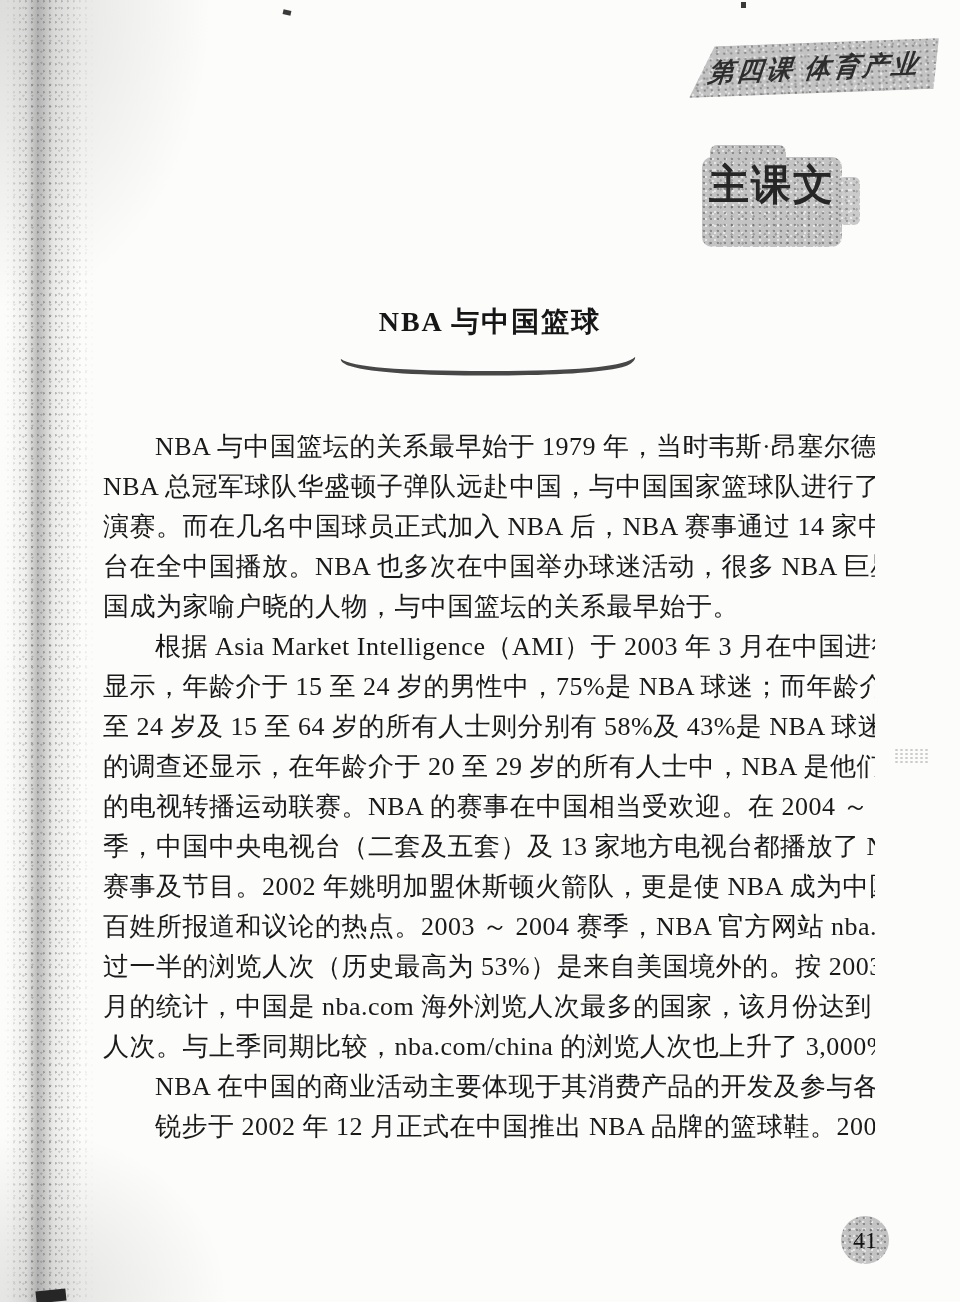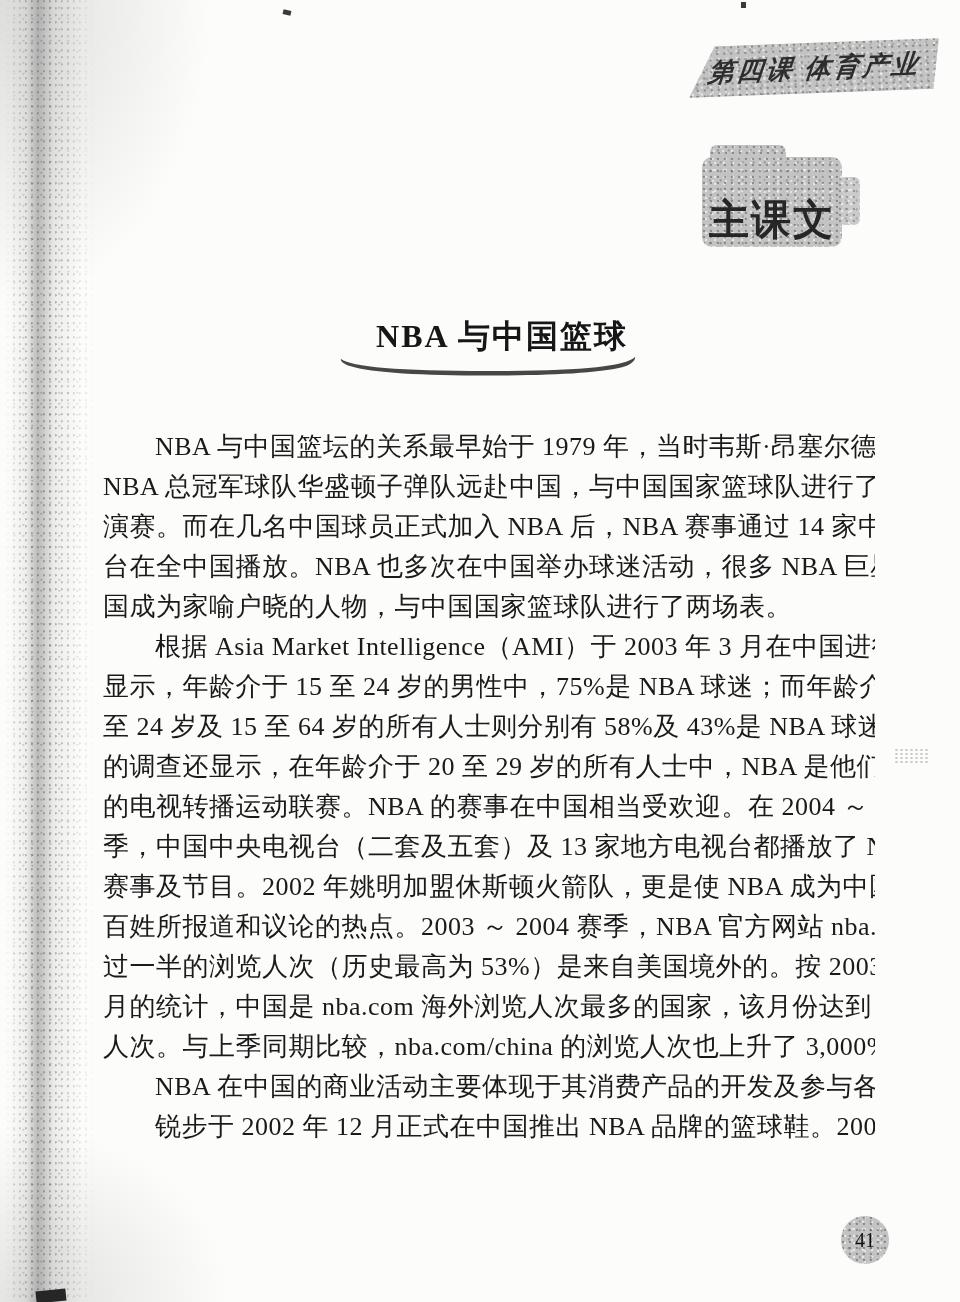--- a/index.html
+++ b/index.html
@@ -50,44 +50,44 @@
     display:flex;align-items:center;justify-content:center;
   }
   .header-band .label{
     font-style:italic;font-weight:bold;font-size:26px;letter-spacing:3px;
     color:#2d2d2d;transform:skewX(-8deg);white-space:nowrap;
   }
   
   .tabbox{position:absolute;left:700px;top:145px;width:162px;height:102px;}
   .tab-ear{position:absolute;left:10px;top:0;width:76px;height:28px;border-radius:7px 7px 0 0;}
   .tab-main{position:absolute;left:2px;top:12px;width:140px;height:90px;border-radius:10px;
-    display:flex;align-items:flex-end;justify-content:center;}
+    display:flex;align-items:flex-start;justify-content:center;}
   .tab-bump{position:absolute;left:138px;top:32px;width:22px;height:48px;border-radius:6px;opacity:.85;}
   .tab-label{font-weight:bold;font-size:40px;letter-spacing:2px;color:#262626;
     font-family:"Liberation Serif",serif;transform:scaleY(1.05);}
   
   .title{
-    position:absolute;left:105px;top:303px;width:770px;margin:12px;
-    text-align:center;font-size:32px;font-weight:bold;letter-spacing:2px;color:#161616;
+    position:absolute;left:105px;top:303px;width:770px;margin:0;
+    text-align:center;font-size:28px;font-weight:bold;letter-spacing:2px;color:#161616;
   }
   .flourish{position:absolute;left:338px;top:352px;width:300px;height:24px;}
   
   .body{position:absolute;left:103px;top:427px;width:772px;font-size:26px;}
   .line{
     height:40px;line-height:40px;white-space:nowrap;overflow:hidden;
     text-align:justify;text-align-last:justify;letter-spacing:.5px;
   }
   .line.indent{padding-left:52px;}
   .line.last{text-align-last:left;}
   
   .pagenum{
     position:absolute;left:841px;top:1216px;width:48px;height:48px;border-radius:50%;
     display:flex;align-items:center;justify-content:center;
   }
-  .pagenum span{font-size:20px;color:#101010;}
+  .pagenum span{font-size:24px;color:#101010;}
   
   .speck{position:absolute;background:#3a3a3a;}
   .speck.s1{left:283px;top:10px;width:8px;height:5px;transform:rotate(12deg);}
   .speck.s2{left:741px;top:2px;width:5px;height:6px;}
   .speck.s3{left:894px;top:748px;width:34px;height:16px;background:none;
     background-image:radial-gradient(circle, rgba(90,90,90,.5) 1px, transparent 1.4px);
     background-size:5px 4px;opacity:.6;}
   .speck.s4{left:36px;top:1290px;width:30px;height:12px;background:#262626;transform:rotate(-6deg);}
 </style>
 </head>
@@ -117,21 +117,21 @@
     <path d="M3,7 C14,15 60,19 150,19 C240,19 286,15 297,5
              C298,7 294,12 288,14 C266,21 215,23.5 150,23.5
              C85,23.5 34,21 12,14 C6,12 2,9 3,7 Z" fill="#474747"></path>
   </svg>
 
   <div class="body" id="article-body">
       <div class="line indent">NBA 与中国篮坛的关系最早始于 1979 年，当时韦斯·昂塞尔德及其</div>
       <div class="line">NBA 总冠军球队华盛顿子弹队远赴中国，与中国国家篮球队进行了两场表</div>
       <div class="line">演赛。而在几名中国球员正式加入 NBA 后，NBA 赛事通过 14 家中国电视</div>
       <div class="line">台在全中国播放。NBA 也多次在中国举办球迷活动，很多 NBA 巨星在中</div>
-      <div class="line last">国成为家喻户晓的人物，与中国国家篮球队进行了两场表。</div>
+      <div class="line last">国成为家喻户晓的人物，与中国篮坛的关系最早始于。</div>
       <div class="line indent">根据 Asia Market Intelligence（AMI）于 2003 年 3 月在中国进行的调查</div>
       <div class="line">显示，年龄介于 15 至 24 岁的男性中，75%是 NBA 球迷；而年龄介于 15</div>
       <div class="line">至 24 岁及 15 至 64 岁的所有人士则分别有 58%及 43%是 NBA 球迷。AMI</div>
       <div class="line">的调查还显示，在年龄介于 20 至 29 岁的所有人士中，NBA 是他们最爱看</div>
       <div class="line">的电视转播运动联赛。NBA 的赛事在中国相当受欢迎。在 2004 ～ 2005 赛</div>
       <div class="line">季，中国中央电视台（二套及五套）及 13 家地方电视台都播放了 NBA 的</div>
       <div class="line">赛事及节目。2002 年姚明加盟休斯顿火箭队，更是使 NBA 成为中国媒体和</div>
       <div class="line">百姓所报道和议论的热点。2003 ～ 2004 赛季，NBA 官方网站 nba.com 超</div>
       <div class="line">过一半的浏览人次（历史最高为 53%）是来自美国境外的。按 2003 年 11</div>
       <div class="line">月的统计，中国是 nba.com 海外浏览人次最多的国家，该月份达到 800 万</div>

